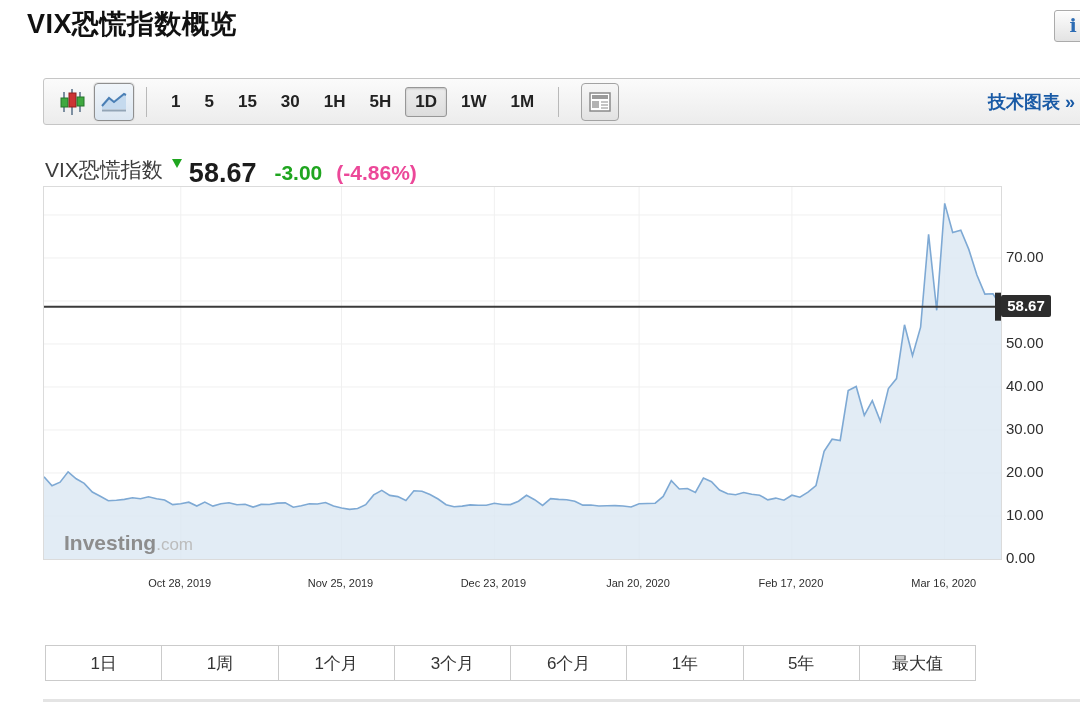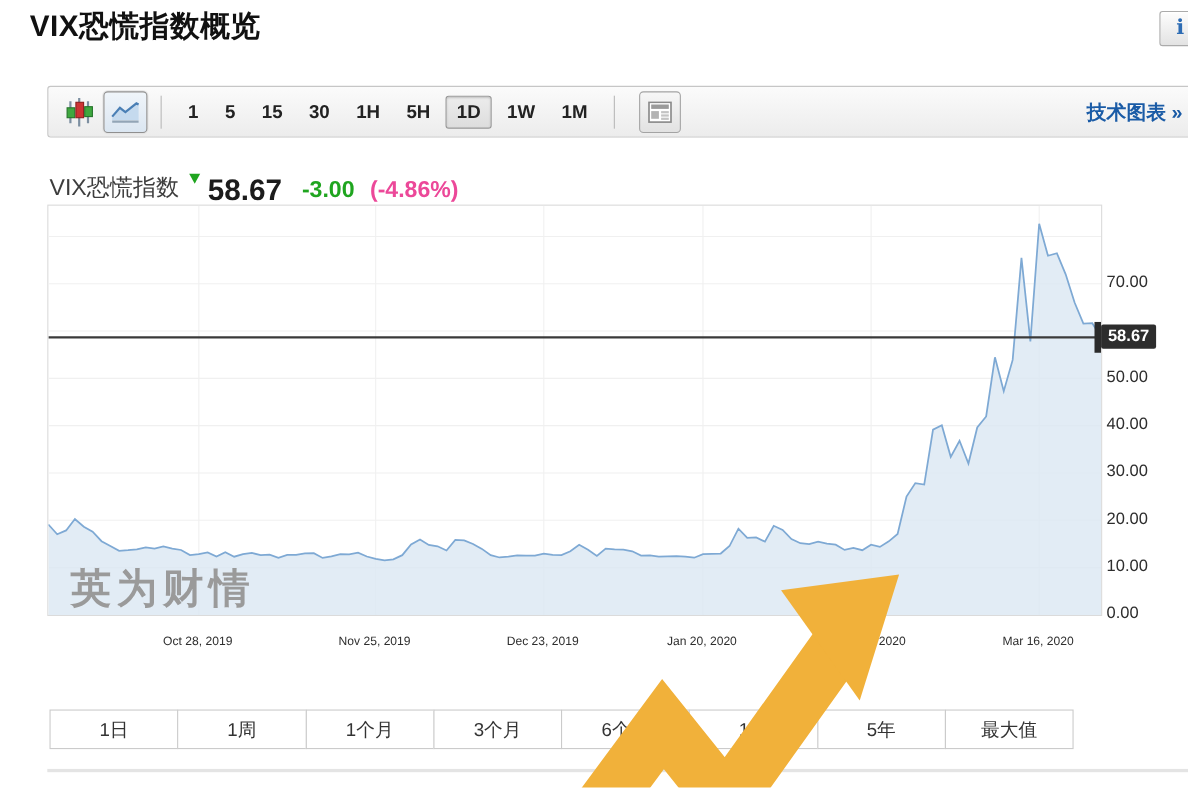--- a/index.html
+++ b/index.html
@@ -173,29 +173,21 @@
         <line x1="136.7553" x2="136.7553" y1="0" y2="372" stroke="#f0f0f0" stroke-width="1"></line>
         <line x1="297.5313" x2="297.5313" y1="0" y2="372" stroke="#f0f0f0" stroke-width="1"></line>
         <line x1="450.36420000000004" x2="450.36420000000004" y1="0" y2="372" stroke="#f0f0f0" stroke-width="1"></line>
         <line x1="595.0626" x2="595.0626" y1="0" y2="372" stroke="#f0f0f0" stroke-width="1"></line>
         <line x1="747.8955" x2="747.8955" y1="0" y2="372" stroke="#f0f0f0" stroke-width="1"></line>
         <line x1="900.7284000000001" x2="900.7284000000001" y1="0" y2="372" stroke="#f0f0f0" stroke-width="1"></line>
       </g>
     <path id="area" fill="#dbe7f3" fill-opacity="0.8" stroke="none" d="M0.0,289.8 L8.0,298.7 L16.1,295.2 L24.1,284.8 L32.2,291.8 L40.2,296.4 L48.3,305.0 L56.3,309.3 L64.3,313.8 L72.4,313.2 L80.4,312.4 L88.5,310.7 L96.5,311.7 L104.5,309.8 L112.6,311.7 L120.6,313.0 L128.7,317.6 L136.7,316.8 L144.8,315.2 L152.8,319.0 L160.8,315.1 L168.9,319.1 L176.9,316.8 L185.0,315.7 L193.0,317.7 L201.1,317.3 L209.1,320.1 L217.1,317.4 L225.2,317.5 L233.2,316.1 L241.3,315.9 L249.3,320.2 L257.3,318.8 L265.4,316.7 L273.4,317.0 L281.5,315.5 L289.5,318.9 L297.6,321.0 L305.6,322.4 L313.6,321.5 L321.7,317.7 L329.7,307.9 L337.8,303.4 L345.8,308.4 L353.8,309.6 L361.9,313.4 L369.9,303.8 L378.0,304.2 L386.0,307.5 L394.1,312.0 L402.1,317.7 L410.1,319.8 L418.2,319.1 L426.2,317.9 L434.3,318.2 L442.3,318.2 L450.4,316.3 L458.4,317.5 L466.4,317.6 L474.5,314.2 L482.5,308.3 L490.6,312.7 L498.6,318.4 L506.6,311.7 L514.7,312.4 L522.7,312.7 L530.8,314.2 L538.8,318.1 L546.9,318.0 L554.9,319.0 L562.9,318.7 L571.0,318.6 L579.0,319.0 L587.1,320.0 L595.1,316.7 L603.2,316.5 L611.2,316.2 L619.2,309.4 L627.3,293.6 L635.3,302.0 L643.4,301.5 L651.4,305.4 L659.4,291.0 L667.5,294.7 L675.5,303.0 L683.6,306.8 L691.6,307.7 L699.7,305.5 L707.7,307.3 L715.7,308.2 L723.8,312.9 L731.8,311.1 L739.9,313.2 L747.9,308.2 L755.9,310.2 L764.0,305.1 L772.0,298.5 L780.1,264.4 L788.1,252.2 L796.2,253.5 L804.2,203.6 L812.2,199.5 L820.3,228.3 L828.3,213.7 L836.4,234.4 L844.4,201.6 L852.5,191.6 L860.5,137.8 L868.5,168.6 L876.6,140.2 L884.6,47.4 L892.7,123.3 L900.7,16.4 L908.7,45.5 L916.8,43.2 L924.8,62.4 L932.9,88.0 L940.9,107.1 L949.0,106.8 L957.0,119.7 L957,372 L0,372 Z"></path>
   </svg>
   <div class="wm">
-    <div class="wm-cn">
-      <span>英为财情</span>
-      <span class="wm-arrow">
-        <svg width="52" height="52" viewBox="0 0 52 52">
-          <polyline points="4,44 21,21 29,31 44,10" fill="none" stroke="#f1b13a" stroke-width="7"></polyline>
-          <polygon points="36,4 51,2 46,18" fill="#f1b13a"></polygon>
-        </svg>
-      </span>
-    </div>
+    <div class="wm-en"><span>Investing</span><span class="wm-com">.com</span></div>
   </div>
   <svg class="layer-line" viewBox="0 0 957 372" preserveAspectRatio="none">
     <path id="line" fill="none" stroke="#7ea9d4" stroke-width="1.6" d="M0.0,289.8 L8.0,298.7 L16.1,295.2 L24.1,284.8 L32.2,291.8 L40.2,296.4 L48.3,305.0 L56.3,309.3 L64.3,313.8 L72.4,313.2 L80.4,312.4 L88.5,310.7 L96.5,311.7 L104.5,309.8 L112.6,311.7 L120.6,313.0 L128.7,317.6 L136.7,316.8 L144.8,315.2 L152.8,319.0 L160.8,315.1 L168.9,319.1 L176.9,316.8 L185.0,315.7 L193.0,317.7 L201.1,317.3 L209.1,320.1 L217.1,317.4 L225.2,317.5 L233.2,316.1 L241.3,315.9 L249.3,320.2 L257.3,318.8 L265.4,316.7 L273.4,317.0 L281.5,315.5 L289.5,318.9 L297.6,321.0 L305.6,322.4 L313.6,321.5 L321.7,317.7 L329.7,307.9 L337.8,303.4 L345.8,308.4 L353.8,309.6 L361.9,313.4 L369.9,303.8 L378.0,304.2 L386.0,307.5 L394.1,312.0 L402.1,317.7 L410.1,319.8 L418.2,319.1 L426.2,317.9 L434.3,318.2 L442.3,318.2 L450.4,316.3 L458.4,317.5 L466.4,317.6 L474.5,314.2 L482.5,308.3 L490.6,312.7 L498.6,318.4 L506.6,311.7 L514.7,312.4 L522.7,312.7 L530.8,314.2 L538.8,318.1 L546.9,318.0 L554.9,319.0 L562.9,318.7 L571.0,318.6 L579.0,319.0 L587.1,320.0 L595.1,316.7 L603.2,316.5 L611.2,316.2 L619.2,309.4 L627.3,293.6 L635.3,302.0 L643.4,301.5 L651.4,305.4 L659.4,291.0 L667.5,294.7 L675.5,303.0 L683.6,306.8 L691.6,307.7 L699.7,305.5 L707.7,307.3 L715.7,308.2 L723.8,312.9 L731.8,311.1 L739.9,313.2 L747.9,308.2 L755.9,310.2 L764.0,305.1 L772.0,298.5 L780.1,264.4 L788.1,252.2 L796.2,253.5 L804.2,203.6 L812.2,199.5 L820.3,228.3 L828.3,213.7 L836.4,234.4 L844.4,201.6 L852.5,191.6 L860.5,137.8 L868.5,168.6 L876.6,140.2 L884.6,47.4 L892.7,123.3 L900.7,16.4 L908.7,45.5 L916.8,43.2 L924.8,62.4 L932.9,88.0 L940.9,107.1 L949.0,106.8 L957.0,119.7"></path>
     <line id="priceline" x1="0" x2="957" stroke="#3a3a3a" stroke-width="2" y1="119.68508670520232" y2="119.68508670520232"></line>
     <rect id="pricemark" x="951" width="6" height="28" fill="#2b2b2b" y="105.68508670520232"></rect>
   </svg>
 </div>
 
 <div class="badge" id="badge" style="top: 294.685px; background: rgb(45, 45, 45);">58.67</div>
 

